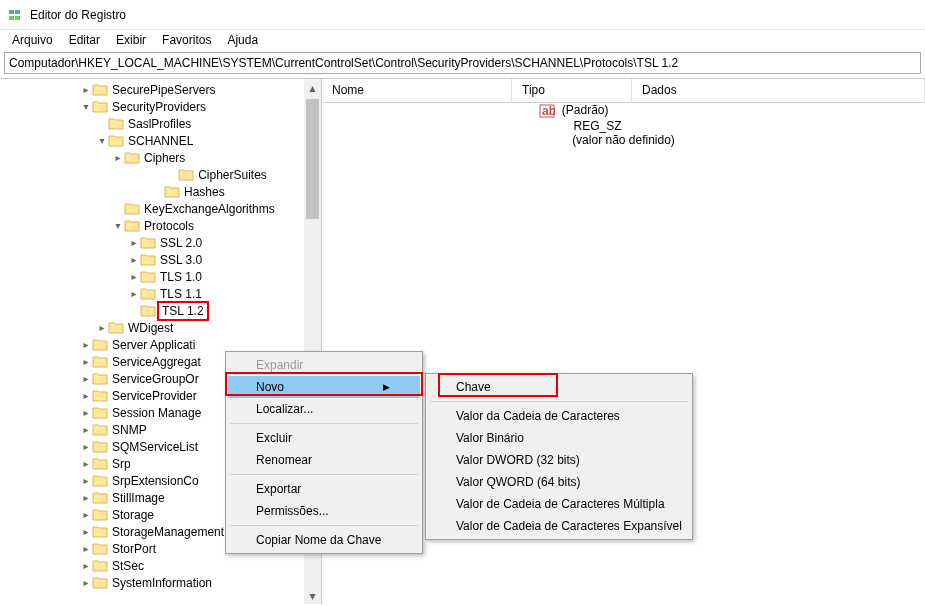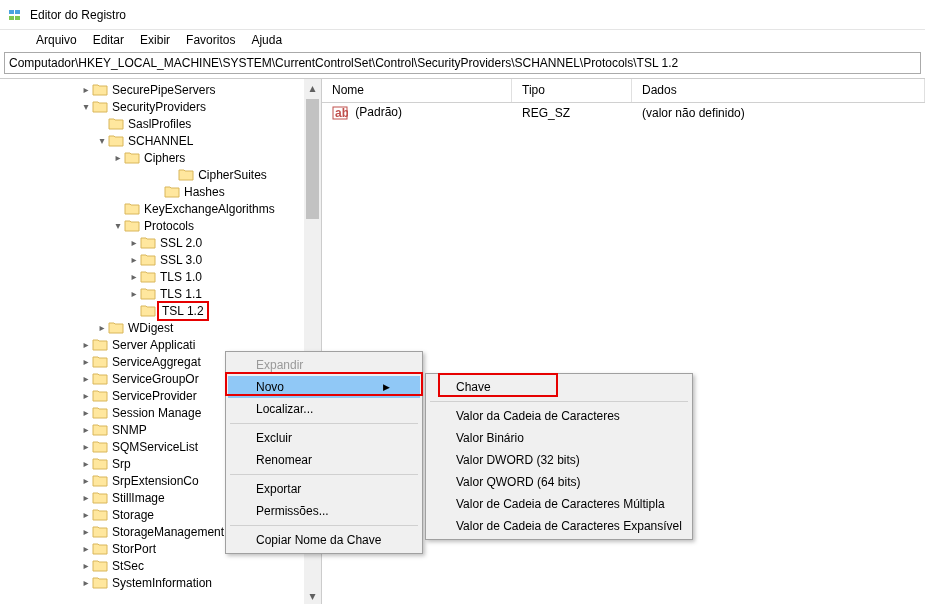--- a/index.html
+++ b/index.html
@@ -1,38 +1,38 @@
 <!DOCTYPE html>
 <html><head>
 <meta charset="utf-8">
 <style>
   * { box-sizing: border-box; font-family: "Segoe UI", Tahoma, sans-serif; font-size: 12px; }
   body { margin: 0; padding: 0; width: 925px; height: 606px; background: #fff; overflow: hidden; color: #000; }
   .titlebar { height: 30px; background: #fff; display: flex; align-items: center; padding: 0 8px; border-bottom: 1px solid #e5e5e5; }
   .titlebar .app-icon { width: 16px; height: 16px; margin-right: 6px; }
   .titlebar .title { font-size: 12px; }
-  .menubar { height: 20px; display: flex; align-items: center; padding: 0 4px; margin-left: 24px; }
+  .menubar { height: 20px; display: flex; align-items: center; padding: 0 4px; }
   .menubar .menuitem { padding: 2px 8px; cursor: default; }
   .addressbar { height: 22px; border: 1px solid #aaa; margin: 2px 4px 4px 4px; display: flex; align-items: center; padding: 0 4px; background: #fff; }
   .addressbar span { white-space: nowrap; overflow: hidden; text-overflow: ellipsis; }
   .main { display: flex; height: calc(606px - 30px - 20px - 30px); border-top: 1px solid #ccc; position: relative; }
   .treepane { width: 322px; overflow: hidden; border-right: 1px solid #ccc; position: relative; }
   .treepane .scrollbar { position: absolute; right: 0; top: 0; bottom: 0; width: 17px; background: #f0f0f0; }
   .treepane .scrollbar .btn { height: 17px; background: #f0f0f0; display: flex; align-items: center; justify-content: center; color: #606060; }
   .treepane .scrollbar .thumb { position: absolute; left: 2px; right: 2px; top: 20px; height: 120px; background: #c2c2c2; }
   .tree { padding-top: 2px; }
   .node { display: flex; align-items: center; height: 17px; white-space: nowrap; }
   .expander { width: 12px; text-align: center; color: #666; font-size: 10px; line-height: 1; display: inline-block; }
   .folder-icon { display: inline-block; margin-right: 4px; }
   .folder-icon svg { display: block; }
   .highlight-red { border: 2px solid #e60000; padding: 1px 3px; margin-left: -3px; }
   .listpane { flex: 1; overflow: hidden; }
   .listheader { display: flex; height: 24px; border-bottom: 1px solid #d0d0d0; }
   .listheader .col { padding: 4px 10px; border-right: 1px solid #e0e0e0; color: #000; }
-  .listrow { display: flex; height: 20px; align-items: center; }
+  .listrow { display: flex; height: 20px; align-items: center; flex-direction: column; }
   .listrow .cell { padding: 0 10px; }
   .string-icon { display: inline-block; width: 16px; height: 16px; vertical-align: middle; margin-right: 4px; }
   .ctxmenu { position: absolute; background: #f0f0f0; border: 1px solid #a0a0a0; box-shadow: 2px 2px 4px rgba(0,0,0,0.25); padding: 2px; z-index: 10; }
   .ctxmenu .item { display: flex; align-items: center; justify-content: space-between; height: 22px; padding: 0 30px 0 28px; cursor: default; white-space: nowrap; }
   .ctxmenu .item.disabled { color: #9a9a9a; }
   .ctxmenu .item.hover { background: #90c8f6; }
   .ctxmenu .sep { height: 1px; background: #d0d0d0; margin: 3px 2px; }
   .ctxmenu .arrow { font-size: 9px; color: #000; margin-left: 20px; }
   .red-box { position: absolute; border: 2px solid #e60000; pointer-events: none; z-index: 20; }
 </style>

